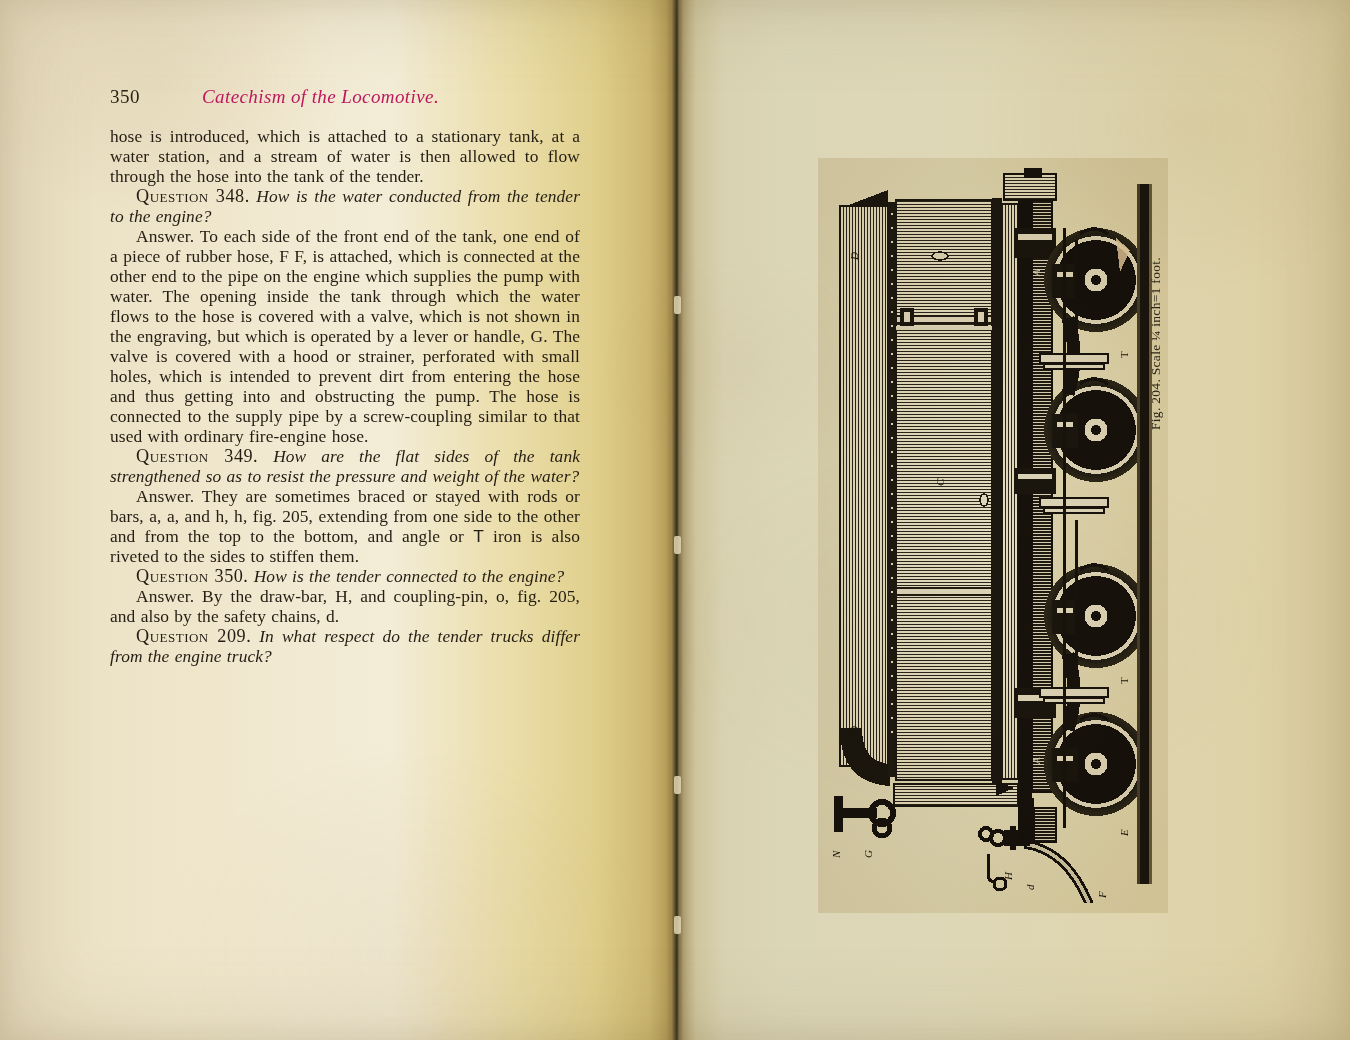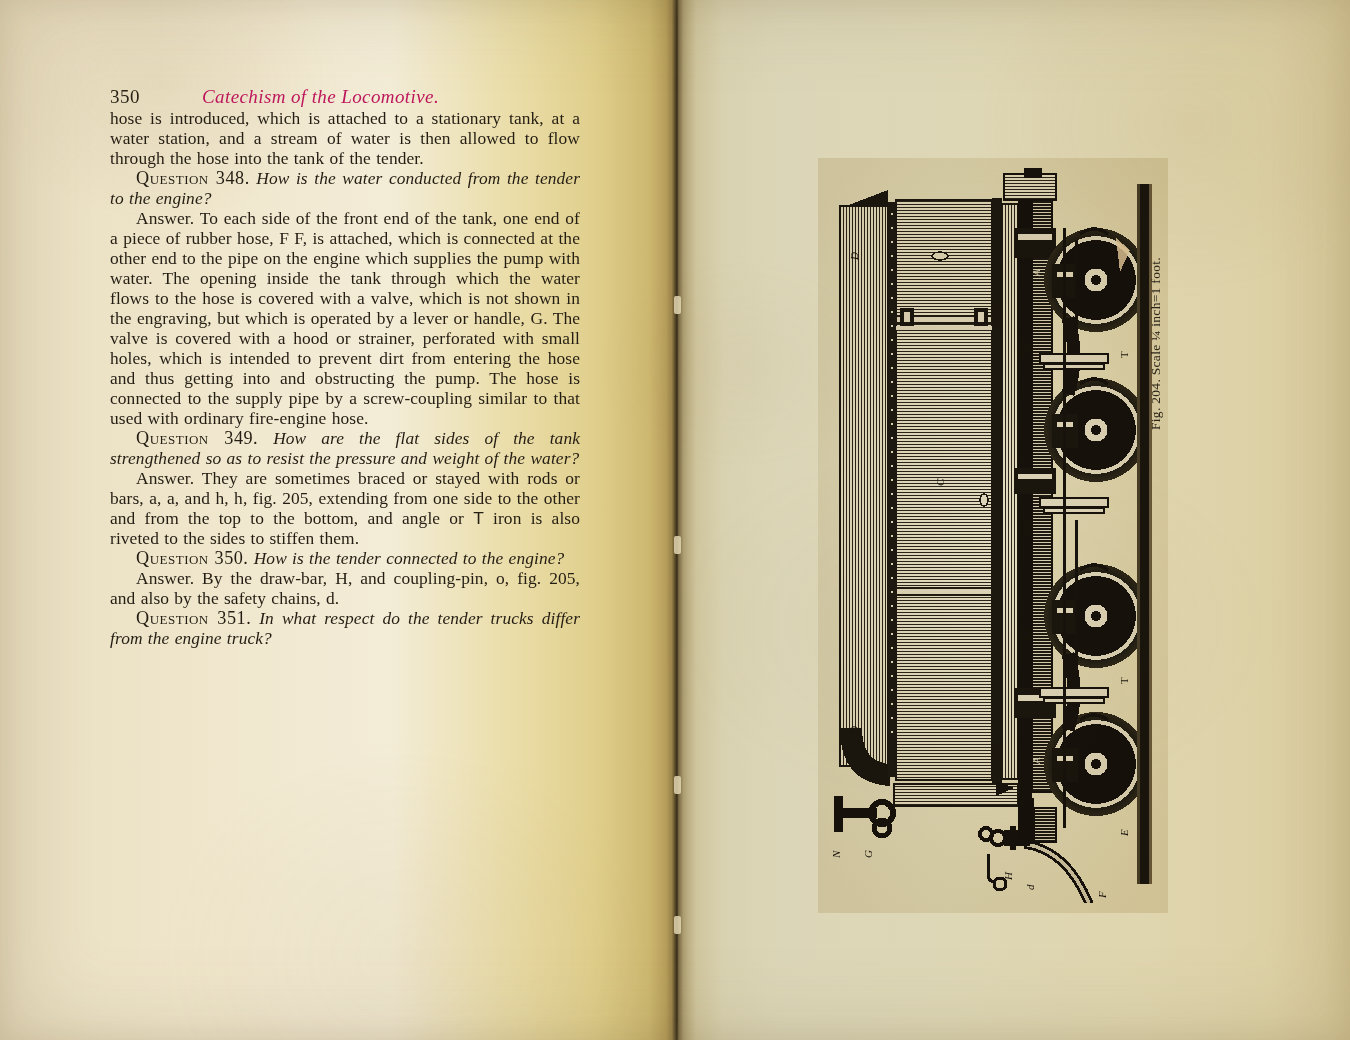--- a/index.html
+++ b/index.html
@@ -42,21 +42,21 @@
   .gutter{position:absolute;top:0;left:666px;width:22px;height:1040px;pointer-events:none;
     background:linear-gradient(90deg,
       rgba(160,136,84,0) 0%, rgba(132,110,64,.45) 26%,
       rgba(58,48,26,.82) 44%, rgba(44,36,18,.9) 50%,
       rgba(96,80,46,.5) 58%, rgba(150,130,88,.16) 78%, rgba(160,140,96,0) 100%);}
   .seam-gap{position:absolute;left:674px;width:7px;height:18px;
     background:rgba(226,214,178,.85);border-radius:2px;pointer-events:none;}
 
   
   .textblock{position:absolute;left:110px;top:86px;width:470px;}
-  .folio-line{display:flex;align-items:center;}
+  .folio-line{display:flex;align-items:center;margin-bottom:18px;}
   .folio{font-size:19px;letter-spacing:.5px;color:#2a2318;}
   .runhead{font-style:italic;font-size:19px;color:#be185d;margin-left:62px;letter-spacing:.4px;}
   p.body{margin:0;font-size:17.4px;line-height:20px;color:#241d13;
     text-align:justify;text-align-last:left;letter-spacing:.1px;word-spacing:.8px;}
   p.body.indent{text-indent:26px;}
   .sc{font-variant:small-caps;font-size:18.2px;letter-spacing:.5px;}
   .q{font-style:italic;}
   .it{}
   .tiron{font-family:"Liberation Sans","DejaVu Sans",sans-serif;font-weight:400;}
 
@@ -143,21 +143,21 @@
       <span class="it">Answer.</span>
       <span>
         By the draw-bar, <span class="it">H</span>,
         and coupling-pin, <span class="it">o</span>,
         fig. 205, and also by the safety chains,
         <span class="it">d</span>.
       </span>
     </p>
 
     <p class="body indent">
-      <span class="sc">Question 351.</span>
+      <span class="sc">Question 209.</span>
       <span class="q">In what respect do the tender trucks differ from the engine truck?</span>
     </p>
 
   </div>
 
   <div class="figure">
     <div class="engraving">
       <svg width="330" height="735" viewBox="0 0 330 735" shape-rendering="crispEdges">
         <defs>
 

